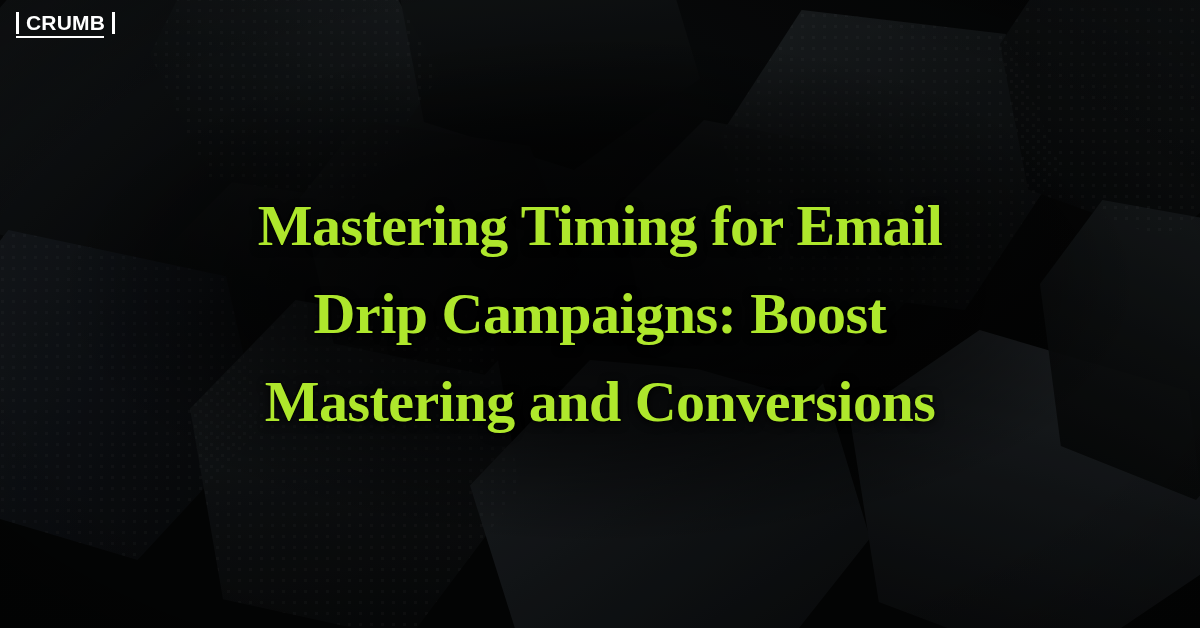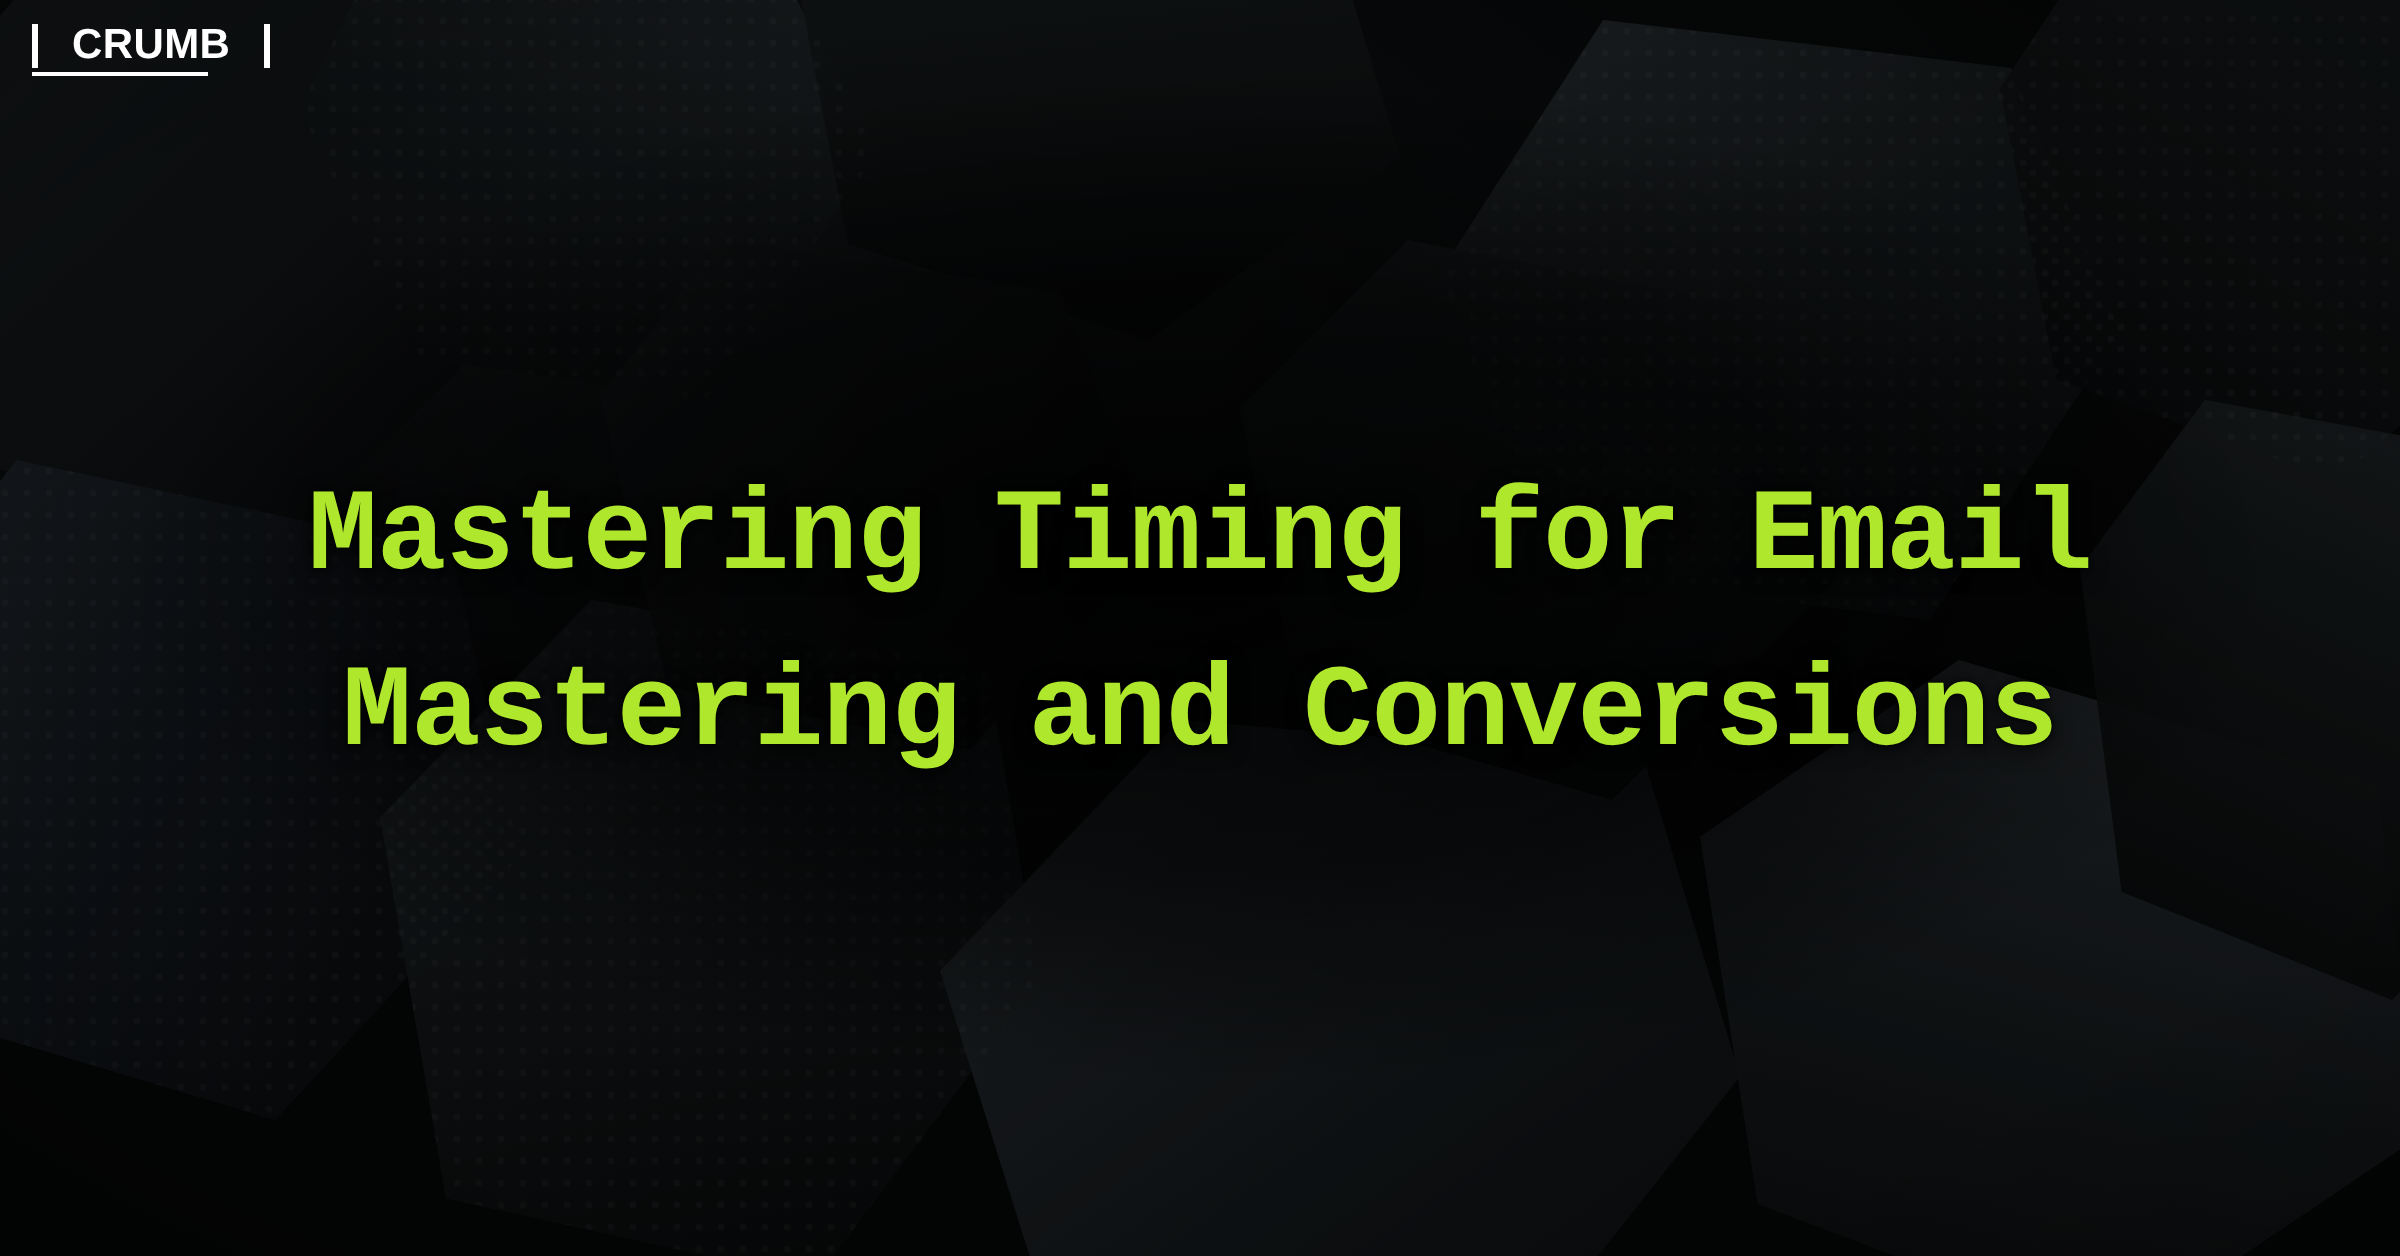--- a/index.html
+++ b/index.html
@@ -141,21 +141,21 @@
     left: 16px;
     top: 12px;
     display: flex;
     flex-direction: column;
     align-items: flex-start;
     z-index: 5;
   }
   .logo-row {
     display: flex;
     align-items: stretch;
-    gap: 17px;
+    gap: 7px;
   }
   .logo-bracket {
     width: 3px;
     background: #ffffff;
     height: 22px;
   }
   .logo-word {
     color: #ffffff;
     font-family: "Liberation Sans", sans-serif;
     font-weight: 700;
@@ -181,21 +181,21 @@
     display: flex;
     flex-direction: column;
     align-items: center;
     justify-content: center;
     z-index: 4;
     padding: 0 70px;
     box-sizing: border-box;
   }
   .headline-line {
     color: #aee72c;
-    font-family: Liberation Mono, monospace;
+    font-family: Liberation Serif, serif;
     font-weight: 700;
     font-size: 58px;
     line-height: 88px;
     letter-spacing: -0.5px;
     text-align: right;
     white-space: nowrap;
     text-shadow: 0 2px 10px rgba(0,0,0,0.85), 0 0 2px rgba(0,0,0,0.9);
   }
 </style>
 </head>
@@ -233,16 +233,17 @@
     <div class="logo-row">
       <span class="logo-bracket"></span>
       <span class="logo-word">CRUMB</span>
       <span class="logo-bracket"></span>
     </div>
     <div class="logo-underline"></div>
   </div>
 
   <div class="headline">
     <div class="headline-line">Mastering Timing for Email</div>
+    <div class="headline-line">Drip Campaigns: Boost</div>
     <div class="headline-line">Mastering and Conversions</div>
   </div>
 
 </div>
 
 </body></html>

